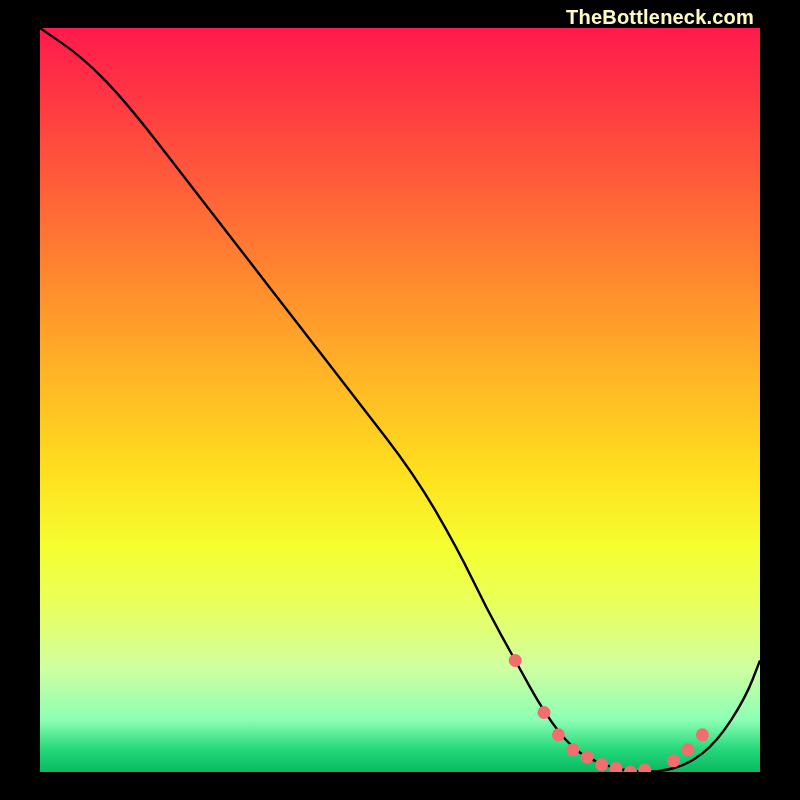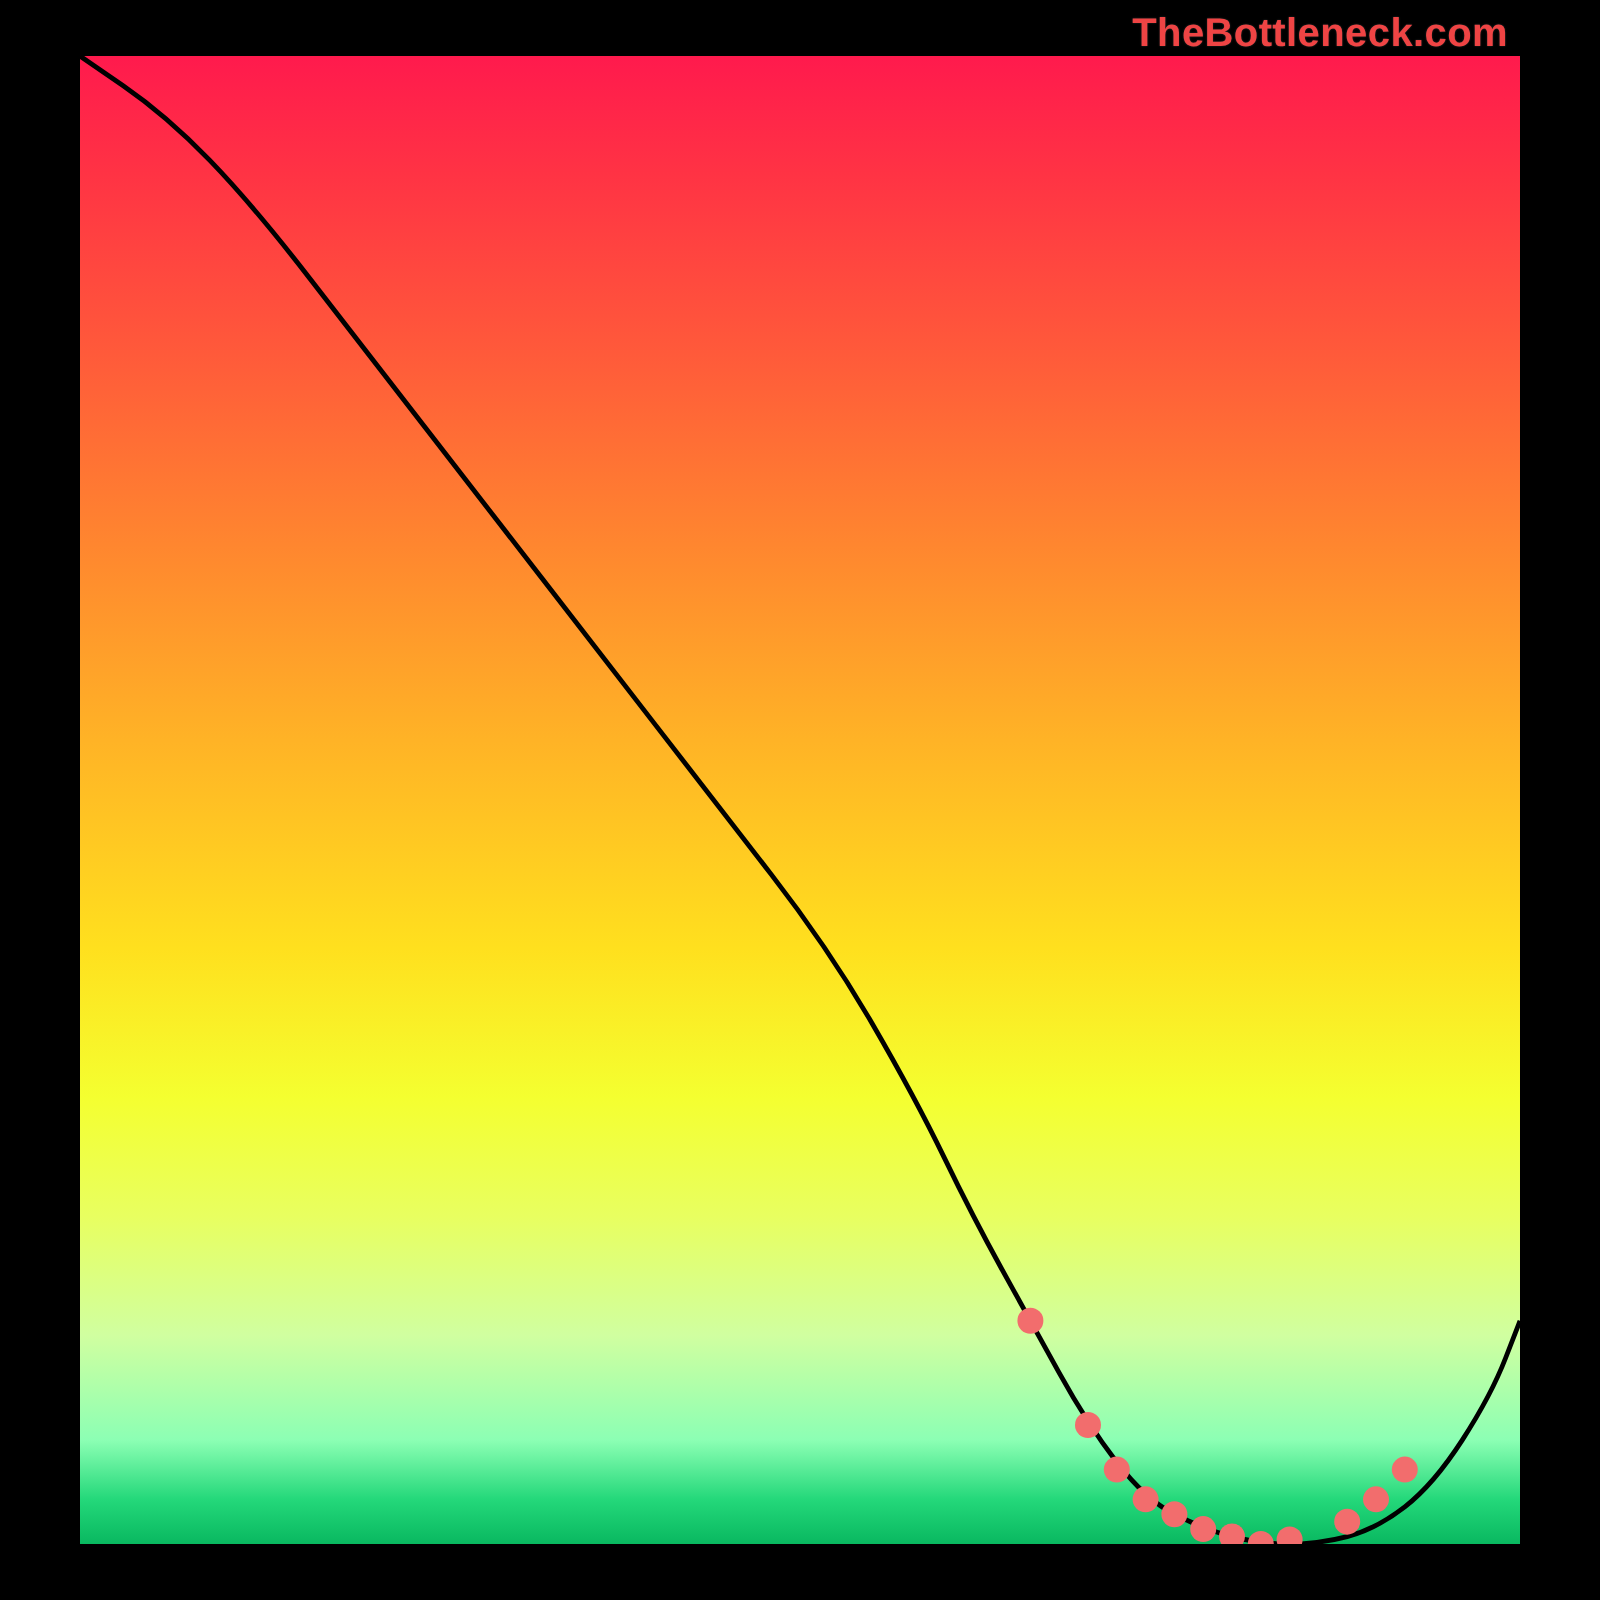--- a/index.html
+++ b/index.html
@@ -16,21 +16,21 @@
       #ffe01e 60%,
       #f4ff30 70%,
       #e8ff60 78%,
       #d0ffa0 86%,
       #8cffb4 93%,
       #24d87a 97%,
       #09b860 100%);
   }
   .watermark{
     position:absolute;right:46px;top:6px;
-    font:600 20px Arial,Helvetica,sans-serif;color:#ef4444;letter-spacing:.2px;
+    font:600 20px Arial,Helvetica,sans-serif;color:#fef9c3;letter-spacing:.2px;
     text-shadow:0 0 1px #333;z-index:5;
   }
   svg.curve{position:absolute;left:40px;top:28px;width:720px;height:744px;z-index:3}
   .dot{fill:#f26d6d}
   .stroke{fill:none;stroke:#000;stroke-width:2.4}
 </style>
 </head>
 <body>
 
 <div class="watermark">TheBottleneck.com</div>

